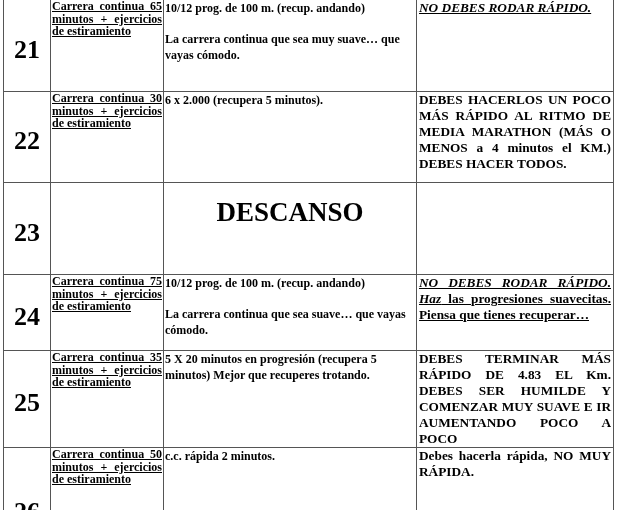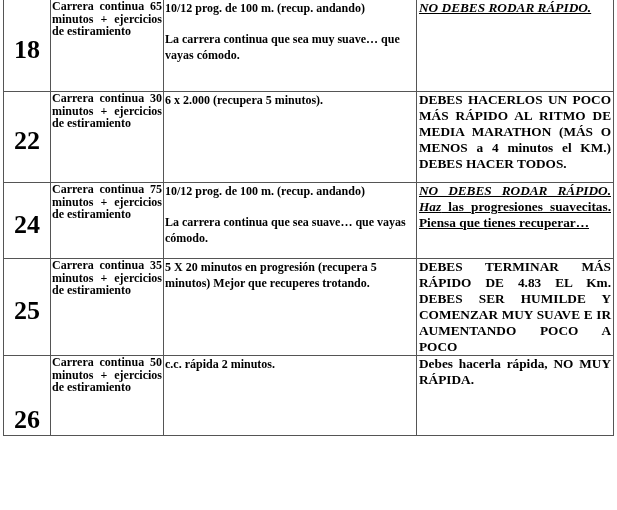--- a/index.html
+++ b/index.html
@@ -6,21 +6,21 @@
   body { width:617px; height:510px; overflow:hidden; position:relative;
          font-family:"Liberation Serif","DejaVu Serif",serif; color:#000; }
   table { position:absolute; left:3px; top:-1px; border-collapse:collapse; table-layout:fixed; }
   td { border:1px solid #555; vertical-align:top; padding:0 1px; font-weight:bold; }
   col.c-day { width:47px; }
   col.c-warm { width:113px; }
   col.c-main { width:253px; }
   col.c-notes { width:197px; }
   .day { vertical-align:middle; text-align:center; font-size:26px; padding-top:8px; }
   .day.bottom { vertical-align:bottom; padding-top:0; }
-  .warm { font-size:12px; line-height:12.5px; text-align:justify; text-align-last:left; }
+  .warm { font-size:12px; line-height:12.5px; text-align:justify; text-align-last:left;text-decoration:underline; }
   .main { font-size:12px; line-height:16px; }
   .main p { margin:0; }
   .main p + p { margin-top:15px; }
   .notes { font-size:13.3px; line-height:16px; text-align:justify; padding-left:2px; padding-right:2px;border-radius:10px; }
   .rest { text-align:center; vertical-align:top; font-size:27px; padding-top:14px; }
   .u { text-decoration:underline; }
   .i { font-style:italic; }
   .justify-last { text-align:justify; text-align-last:justify; }
 </style>
 </head>
@@ -29,40 +29,46 @@
 <table>
   <colgroup>
     <col class="c-day">
       <col class="c-warm">
       <col class="c-main">
       <col class="c-notes">
   </colgroup>
 
   <tbody>
       <tr style="height:92px;">
-    <td class="day">18</td>
+    <td class="day">21</td>
     <td class="warm">Carrera continua 65 minutos + ejercicios de estiramiento</td>
     <td class="main">
       <p>10/12 prog. de 100 m. (recup. andando)</p>
       <p>La carrera continua que sea muy suave… que vayas cómodo.</p>
     </td>
     <td class="notes">
       <span class="u i">NO DEBES RODAR RÁPIDO.</span>
     </td>
   </tr>
 
   <tr style="height:91px;">
     <td class="day">22</td>
     <td class="warm">Carrera continua 30 minutos + ejercicios de estiramiento</td>
     <td class="main">
       <p>6 x 2.000  (recupera 5  minutos).</p>
     </td>
     <td class="notes">DEBES HACERLOS UN POCO MÁS RÁPIDO AL RITMO DE MEDIA MARATHON (MÁS O MENOS a 4 minutos el KM.) DEBES HACER TODOS.</td>
   </tr>
 
+  <tr style="height:92px;">
+    <td class="day">23</td>
+    <td class="warm"></td>
+    <td class="rest">DESCANSO</td>
+    <td class="notes"></td>
+  </tr>
 
   <tr style="height:76px;">
     <td class="day">24</td>
     <td class="warm">Carrera continua 75 minutos + ejercicios de estiramiento</td>
     <td class="main">
       <p>10/12 prog. de 100 m. (recup. andando)</p>
       <p>La carrera continua que sea  suave… que vayas cómodo.</p>
     </td>
     <td class="notes">
       <div class="u i justify-last">NO DEBES RODAR RÁPIDO.</div>

